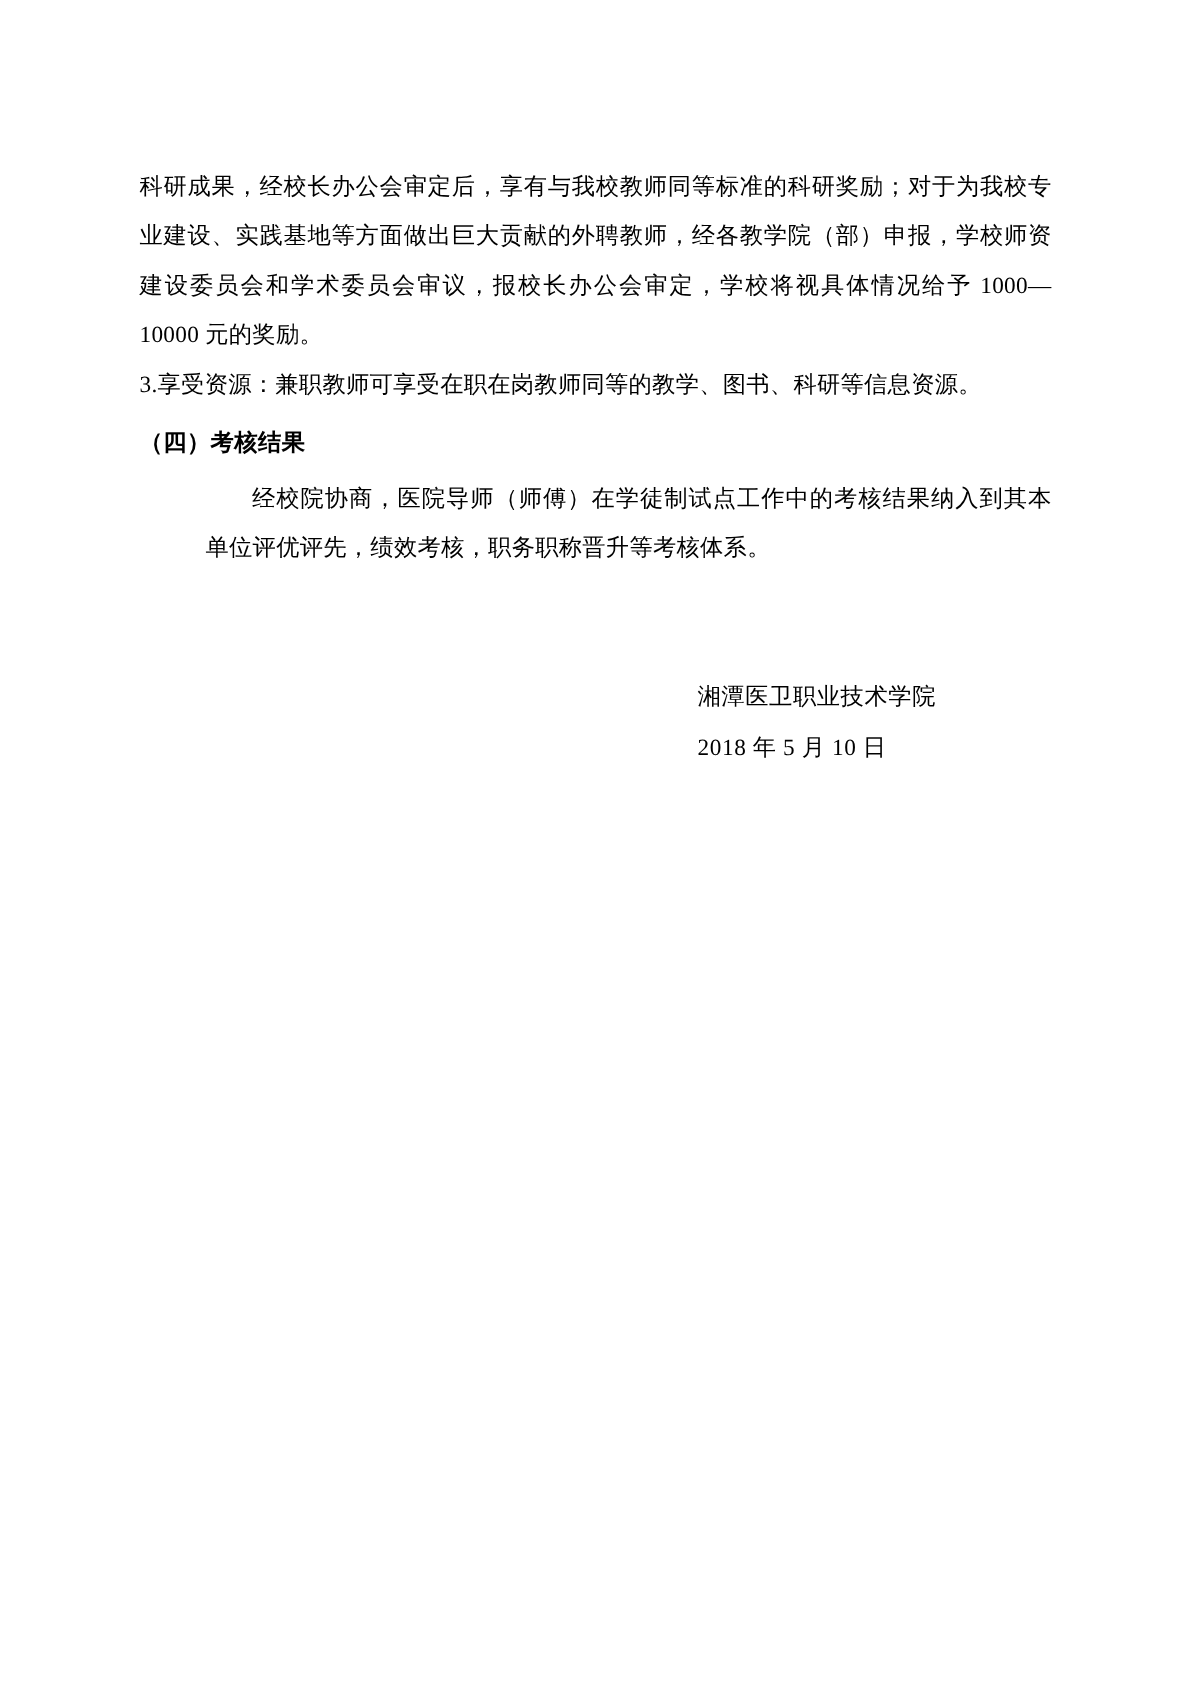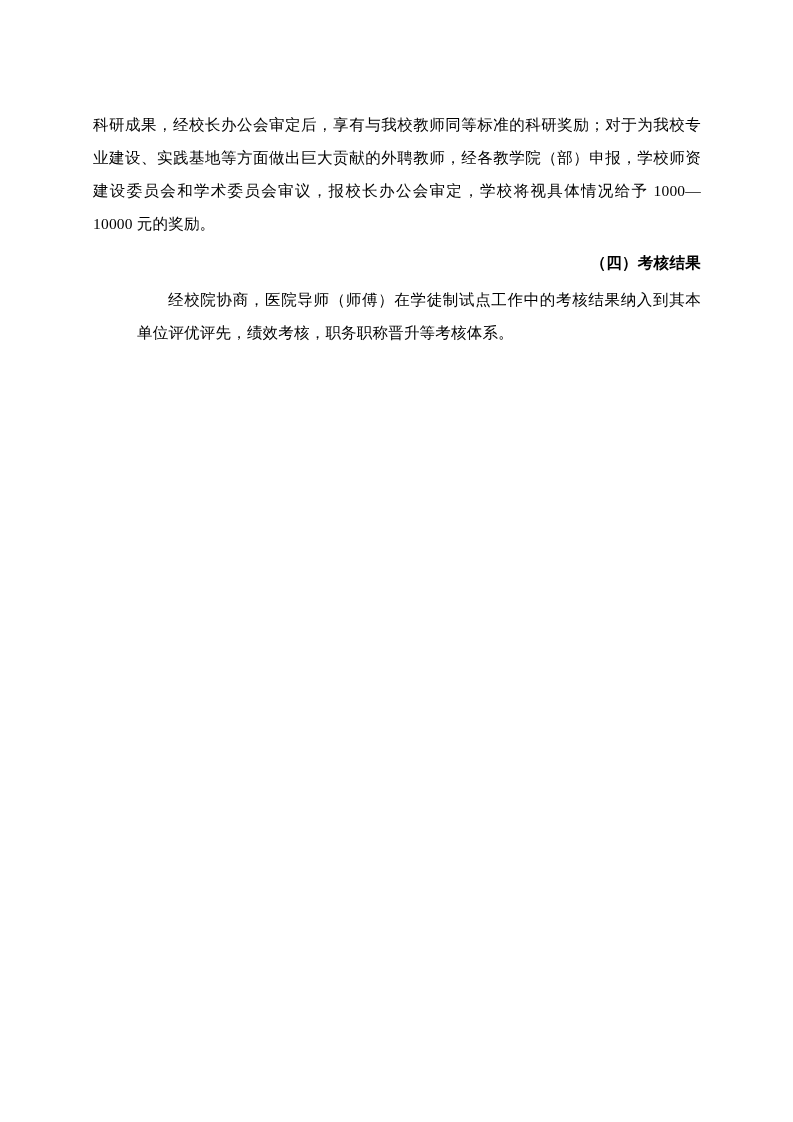--- a/index.html
+++ b/index.html
@@ -42,21 +42,20 @@
   }
   .para-item {
     margin-top: 0px;
   }
   .heading {
     font-size: 15.5px;
     line-height: 33px;
     font-weight: bold;
     margin: 6px 0 0 0;
     letter-spacing: 0.3px;
-    text-align: right;
   }
   .para-indent {
     text-indent: 31px;
     margin-top: 4px;
     margin-left: 44px;
   }
   .signature-block {
     position: absolute;
     left: 372px;
     top: 340px;
@@ -81,22 +80,27 @@
 </style>
 </head>
 <body>
 
 <div class="page">
 
   <div class="content">
 
     <p class="para para-body">科研成果，经校长办公会审定后，享有与我校教师同等标准的科研奖励；对于为我校专业建设、实践基地等方面做出巨大贡献的外聘教师，经各教学院（部）申报，学校师资建设委员会和学术委员会审议，报校长办公会审定，学校将视具体情况给予 1000—10000 元的奖励。</p>
 
+    <p class="para para-item">3.享受资源：兼职教师可享受在职在岗教师同等的教学、图书、科研等信息资源。</p>
 
     <p class="heading">（四）考核结果</p>
 
     <p class="para para-indent">经校院协商，医院导师（师傅）在学徒制试点工作中的考核结果纳入到其本单位评优评先，绩效考核，职务职称晋升等考核体系。</p>
 
+    <div class="signature-block">
+      <p class="sig-line">湘潭医卫职业技术学院</p>
+      <p class="sig-line">2018 年 5 月 10 日</p>
+    </div>
 
   </div>
 
 
 </div>
 
 </body></html>

